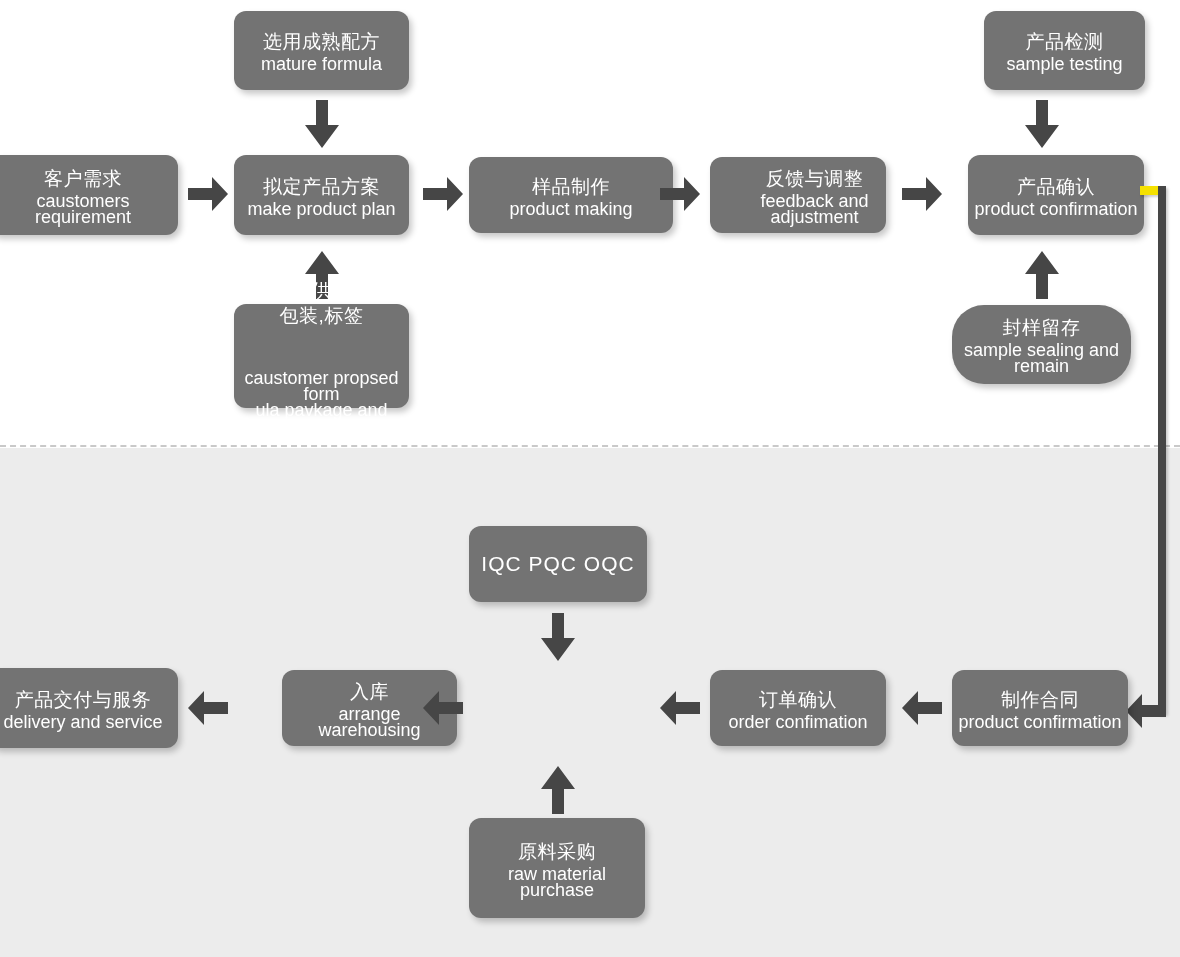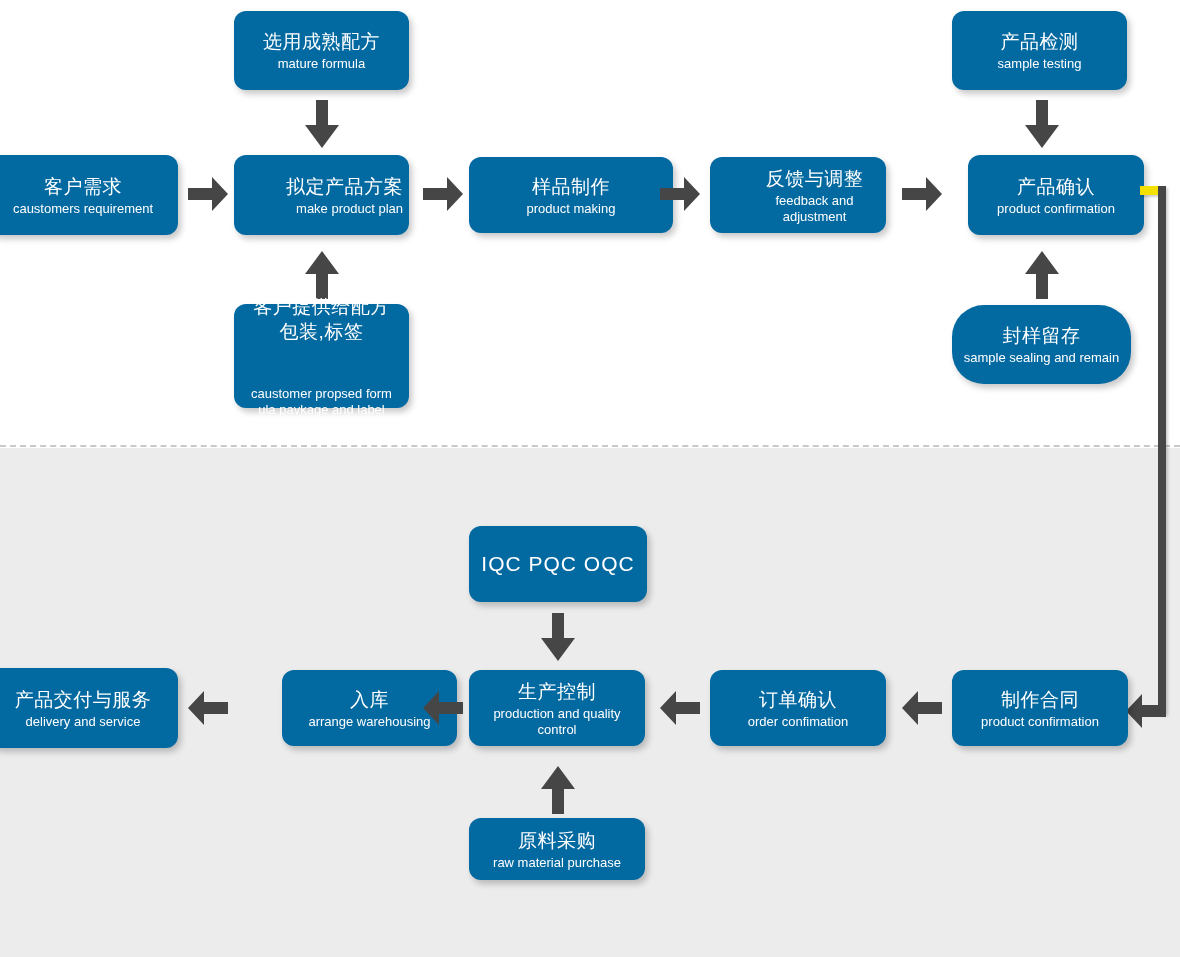--- a/index.html
+++ b/index.html
@@ -16,41 +16,41 @@
   .band-top{position:absolute;left:0;top:0;width:1180px;height:447px;background:#ffffff;}
   .band-bottom{position:absolute;left:0;top:448px;width:1180px;height:509px;background:#ececec;}
   .divider{
     position:absolute;left:0;top:445px;width:1180px;height:0;
     border-top:2px dashed #c9c9c9;
   }
 
   
   .node{
     position:absolute;
-    background:#0369a1;
+    background:#737373;
     border-radius:12px;
     box-shadow:3px 4px 6px rgba(0,0,0,0.22);
     color:#ffffff;
     display:flex;
     flex-direction:column;
     align-items:center;
     justify-content:center;
     text-align:center;
     box-sizing:border-box;
     padding:4px 6px;
   }
   .node .cn{
     font-size:19px;
     line-height:25px;
     font-weight:400;
     letter-spacing:0.5px;
     white-space:pre-line;
   }
   .node .en{
-    font-size:13px;
+    font-size:18px;
     line-height:16px;
     font-weight:400;
     margin-top:2px;
     white-space:pre-line;
   }
   .node.latin-only .cn{font-size:21px;line-height:26px;letter-spacing:1px;}
 
   
   .arrow{position:absolute;}
   .arrow svg{display:block;overflow:visible;}
@@ -91,21 +91,21 @@
     <div class="cn">客户需求</div>
     <div class="en">caustomers requirement</div>
   </div>
 
   <div class="arrow" style="left:188px;top:177px;">
     <svg width="40" height="34" viewBox="0 0 40 34">
       <path d="M0 11 H24 V0 L40 17 L24 34 V23 H0 Z" fill="#464646"></path>
     </svg>
   </div>
 
-  <div class="node" style="left:234px;top:155px;width:175px;height:80px;align-items:flex-end;">
+  <div class="node" style="left:234px;top:155px;width:175px;height:80px;">
     <div class="cn">拟定产品方案</div>
     <div class="en">make product plan</div>
   </div>
 
   <div class="arrow" style="left:305px;top:251px;">
     <svg width="34" height="48" viewBox="0 0 34 48">
       <path d="M17 0 L34 23 H23 V48 H11 V23 H0 Z" fill="#464646"></path>
     </svg>
   </div>
 
@@ -137,21 +137,21 @@
     <div class="cn">反馈与调整</div>
     <div class="en">feedback and adjustment</div>
   </div>
 
   <div class="arrow" style="left:902px;top:177px;">
     <svg width="40" height="34" viewBox="0 0 40 34">
       <path d="M0 11 H24 V0 L40 17 L24 34 V23 H0 Z" fill="#464646"></path>
     </svg>
   </div>
 
-  <div class="node" style="left:952px;top:11px;width:175px;height:79px;">
+  <div class="node" style="left:984px;top:11px;width:161px;height:79px;">
     <div class="cn">产品检测</div>
     <div class="en">sample testing</div>
   </div>
 
   <div class="arrow" style="left:1025px;top:100px;">
     <svg width="34" height="48" viewBox="0 0 34 48">
       <path d="M11 0 H23 V25 H34 L17 48 L0 25 H11 Z" fill="#464646"></path>
     </svg>
   </div>
 
@@ -204,24 +204,20 @@
     <div class="cn">入库</div>
     <div class="en">arrange warehousing</div>
   </div>
 
   <div class="arrow" style="left:423px;top:691px;">
     <svg width="40" height="34" viewBox="0 0 40 34">
       <path d="M40 11 H16 V0 L0 17 L16 34 V23 H40 Z" fill="#464646"></path>
     </svg>
   </div>
 
-  <div class="node" style="left:469px;top:670px;width:176px;height:76px;">
-    <div class="cn">生产控制</div>
-    <div class="en">production and quality control</div>
-  </div>
 
   <div class="arrow" style="left:660px;top:691px;">
     <svg width="40" height="34" viewBox="0 0 40 34">
       <path d="M40 11 H16 V0 L0 17 L16 34 V23 H40 Z" fill="#464646"></path>
     </svg>
   </div>
 
   <div class="node" style="left:710px;top:670px;width:176px;height:76px;">
     <div class="cn">订单确认</div>
     <div class="en">order confimation</div>
@@ -237,18 +233,18 @@
     <div class="cn">制作合同</div>
     <div class="en">product confirmation</div>
   </div>
 
   <div class="arrow" style="left:541px;top:766px;">
     <svg width="34" height="48" viewBox="0 0 34 48">
       <path d="M17 0 L34 23 H23 V48 H11 V23 H0 Z" fill="#464646"></path>
     </svg>
   </div>
 
-  <div class="node" style="left:469px;top:818px;width:176px;height:62px;">
+  <div class="node" style="left:469px;top:818px;width:176px;height:100px;">
     <div class="cn">原料采购</div>
     <div class="en">raw material purchase</div>
   </div>
 
 </div>
 
 </body></html>

